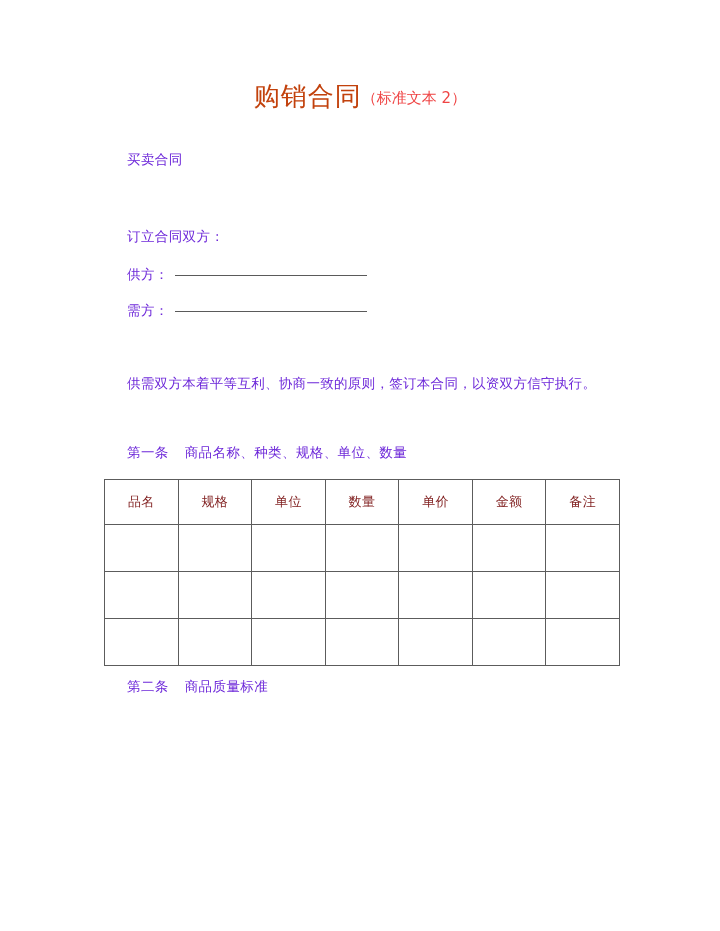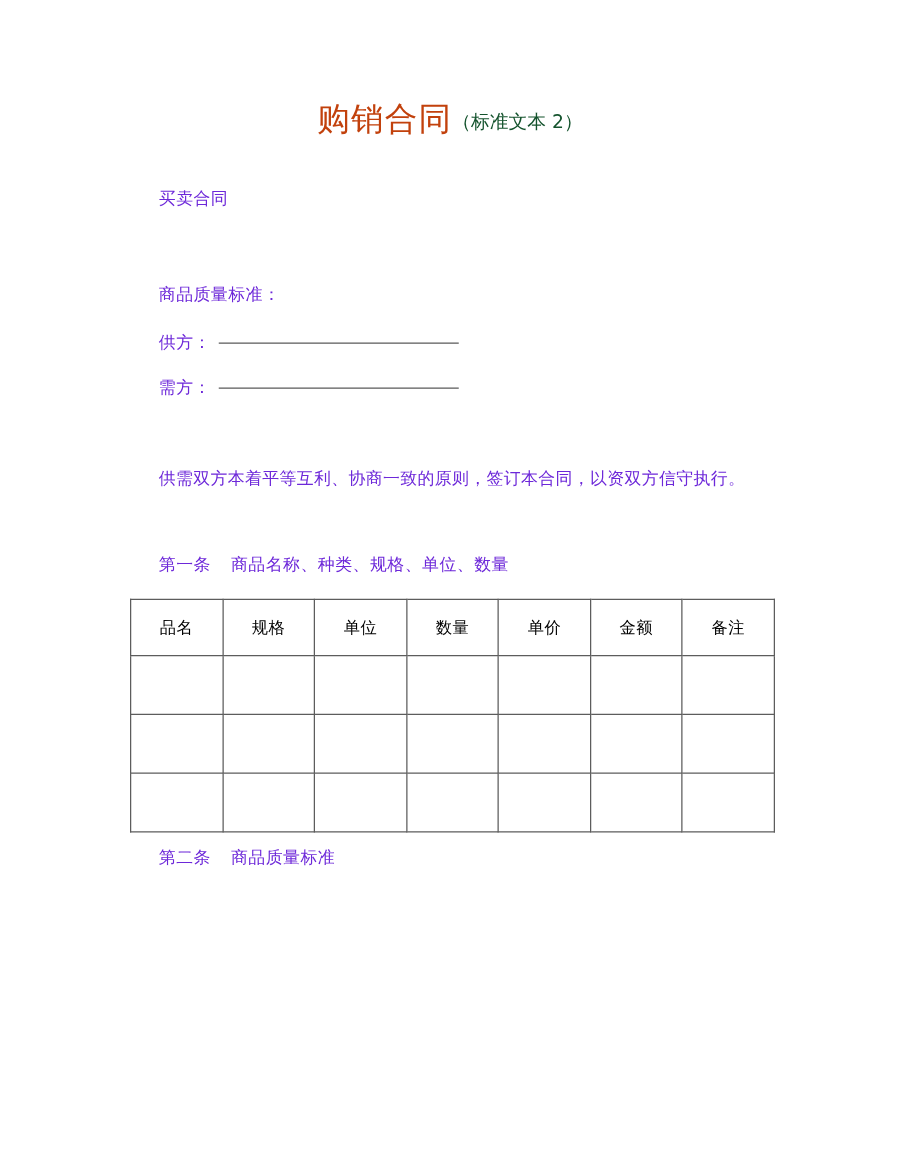--- a/index.html
+++ b/index.html
@@ -30,21 +30,21 @@
     white-space: nowrap;
   }
   .title-main {
     font-size: 26px;
     line-height: 1.1;
     color: #c2410c;
     letter-spacing: 1px;
   }
   .title-sub {
     font-size: 15px;
-    color: #14532d;
+    color: #ef4444;
     letter-spacing: 0px;
     vertical-align: 2px;
   }
 
   
   .line {
     position: absolute;
     left: 127px;
     font-size: 13.5px;
     line-height: 1.4;
@@ -89,39 +89,39 @@
     border-collapse: collapse;
     table-layout: fixed;
   }
   .goods-table th,
   .goods-table td {
     border: 1px solid #5c5c5c;
     padding: 0;
     text-align: center;
     font-weight: normal;
     font-size: 13px;
-    color: #000000;
+    color: #7f1d1d;
     letter-spacing: 0.4px;
     background: #ffffff;
   }
   .goods-table th { height: 44px; }
   .goods-table td { height: 46px; }
 </style>
 </head>
 <body>
 
 <div id="page">
 
   <div class="title-block">
     <span class="title-main">购销合同</span><span class="title-sub">（标准文本 2）</span>
   </div>
 
   <div class="line line-sub-contract">买卖合同</div>
 
-  <div class="line line-parties">商品质量标准：</div>
+  <div class="line line-parties">订立合同双方：</div>
 
   <div class="line line-buyer">
     <span>需方：</span><span class="fill-line"></span>
   </div>
 
   <div class="line line-supplier">
     <span>供方：</span><span class="fill-line"></span>
   </div>
 
   <div class="line line-preamble">供需双方本着平等互利、协商一致的原则，签订本合同，以资双方信守执行。</div>

